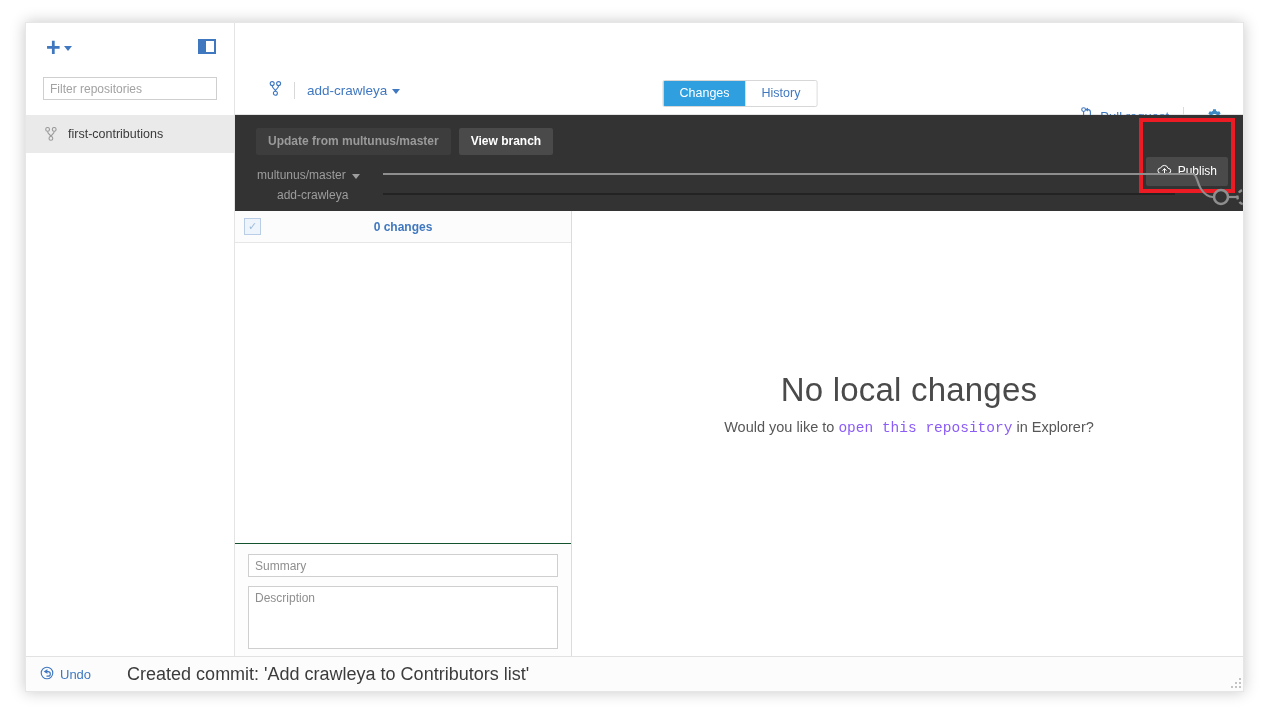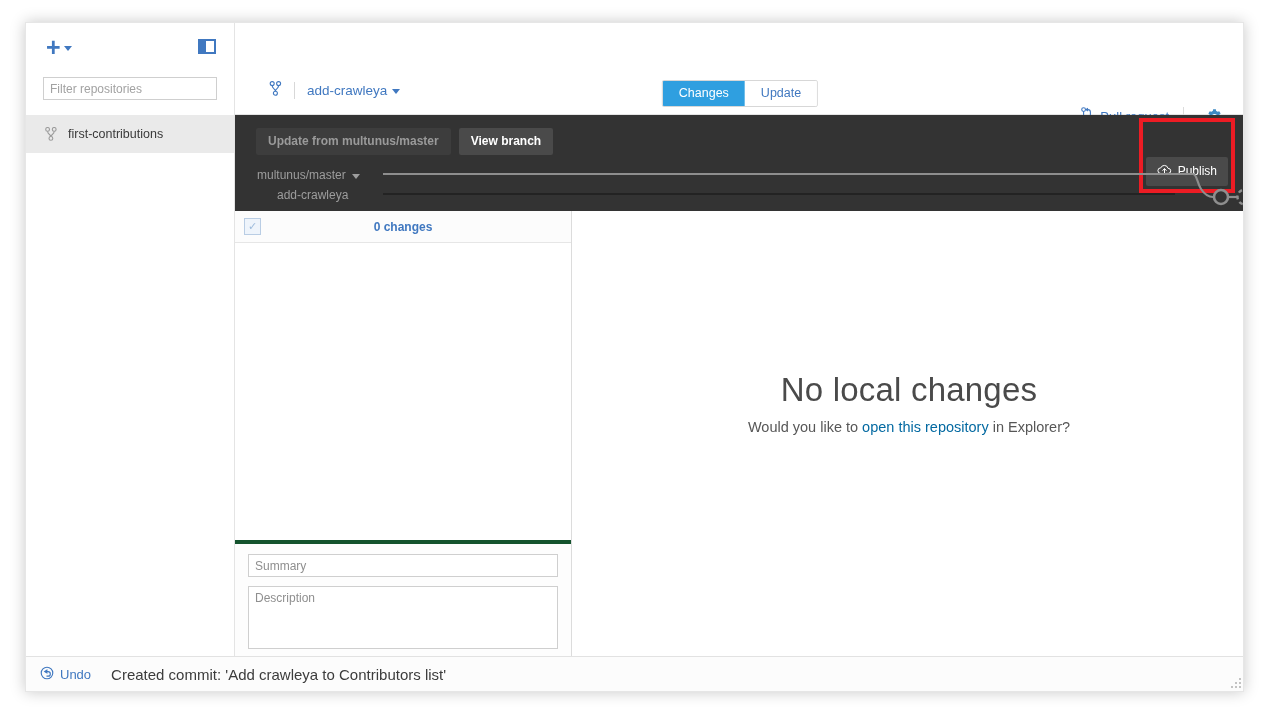--- a/index.html
+++ b/index.html
@@ -208,21 +208,21 @@
     position: absolute; left: 50%; transform: translateX(-50%);
     font-size: 12px; color: #4078c0; font-weight: bold;
   }
   .nochanges {
     position: absolute; top: 195px; left: 0; right: 0;
     text-align: center; color: #7b7b7b; font-size: 15px;
   }
   .commit-form {
     position: absolute; left: 0; right: 0; bottom: 0;
     padding: 10px 13px 13px;
-    border-top: 4px solid #14532d;
+    border-top: 1px solid #14532d;
     background: #fdfdfd;
     box-sizing: border-box;
   }
   .summary-input {
     width: 100%; height: 23px; box-sizing: border-box;
     border: 1px solid #cfcfcf; font-size: 12px; color: #444;
     padding: 0 6px; font-family: "Liberation Sans", sans-serif;
     outline: none; background: #fff;
   }
   .summary-input::placeholder { color: #8f8f8f; }
@@ -244,37 +244,37 @@
     position: absolute; left: 0; right: 0; top: 160px;
     text-align: center;
   }
   .empty-title {
     font-size: 33px; color: #4a4a4a; font-weight: 300;
     letter-spacing: 0.2px; line-height: 38px;
   }
   .empty-sub {
     margin-top: 10px; font-size: 14.5px; color: #575757;
   }
-  .empty-sub a { color: #0369a1; text-decoration: none; }
+  .empty-sub a { color: #8b5cf6; text-decoration: none; font-family: Liberation Mono, monospace; }
 
   
   .statusbar {
     position: absolute; left: 0; bottom: 0;
     width: 1219px; height: 35px;
     border-top: 1px solid #e2e2e2;
     background: #fcfcfc;
     display: flex; align-items: center;
     box-sizing: border-box;
   }
   .undo {
     display: flex; align-items: center; gap: 6px;
     color: #4078c0; font-size: 13px; padding-left: 14px;
   }
   .status-msg {
-    font-size: 15px; color: #3c3c3c; margin-left: 20px;
+    font-size: 18px; color: #3c3c3c; margin-left: 36px;
   }
   .grip {
     position: absolute; right: 4px; bottom: 3px;
     width: 13px; height: 13px;
   }
   .grip i {
     position: absolute; width: 2px; height: 2px; background: #c3c3c3;
   }
 </style>
 </head>
@@ -342,21 +342,21 @@
           </span>
           <span class="sep"></span>
           <span class="branch-name">
             <span>add-crawleya</span>
             <span class="caret-blue"></span>
           </span>
         </div>
 
         <div class="tabs">
           <div class="tab active">Changes</div>
-          <div class="tab">Update</div>
+          <div class="tab">History</div>
         </div>
 
         <div class="topright">
           <div class="pr-btn">
             <span>
               <svg width="12" height="15" viewBox="0 0 12 15">
                 <circle cx="2.6" cy="2.6" r="1.9" fill="none" stroke="#4078c0" stroke-width="1.1"></circle>
                 <circle cx="2.6" cy="12.1" r="1.9" fill="none" stroke="#4078c0" stroke-width="1.1"></circle>
                 <line x1="2.6" y1="4.5" x2="2.6" y2="10.2" stroke="#4078c0" stroke-width="1.1"></line>
                 <circle cx="9.4" cy="12.1" r="1.9" fill="none" stroke="#4078c0" stroke-width="1.1"></circle>

